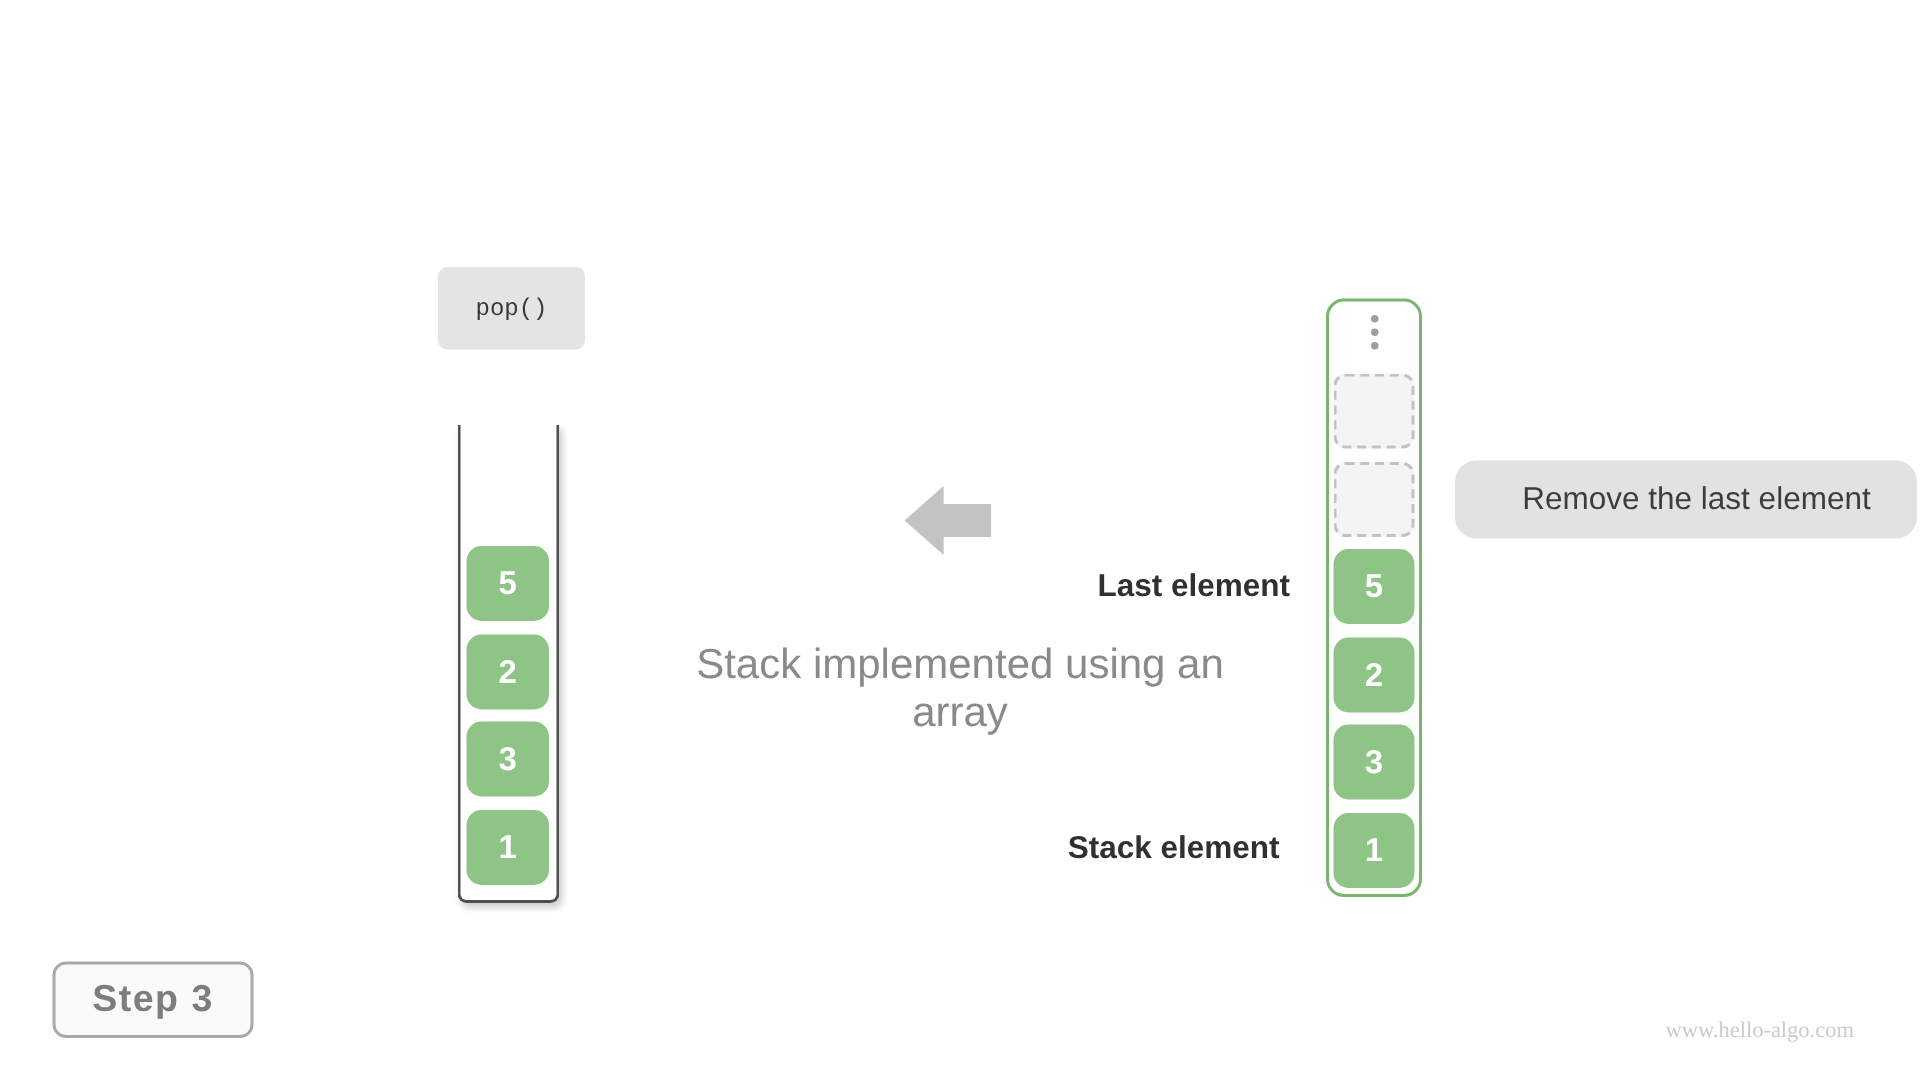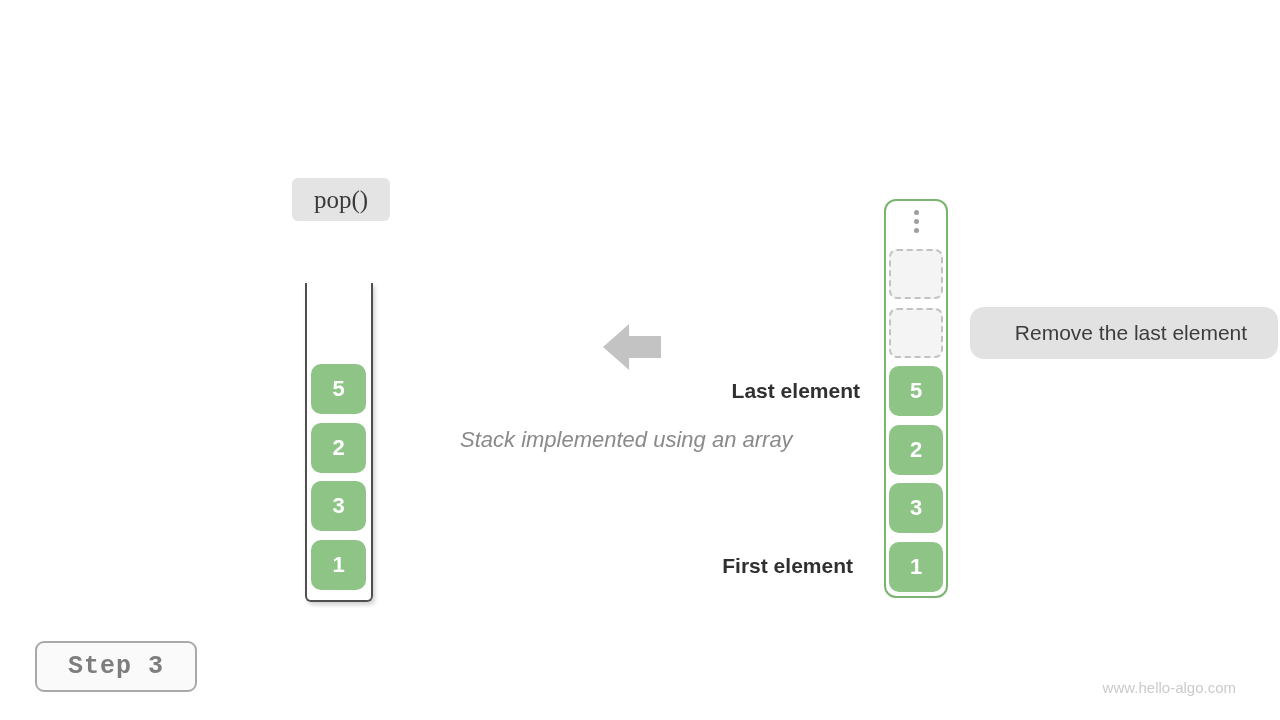--- a/index.html
+++ b/index.html
@@ -24,25 +24,25 @@
   }
   html,body{margin:0;padding:0;}
   body{
     width:1280px;height:720px;background:#ffffff;overflow:hidden;
     font-family:"Liberation Sans", sans-serif;position:relative;
   }
   .abs{position:absolute;}
 
   
   .pop-badge{
-    left:292px;top:178px;width:98px;height:43px;
+    left:292px;top:178px;width:98px;height:55px;
     background:var(--badge-bg);border-radius:6px;
     display:flex;align-items:center;justify-content:center;
-    font-family:Liberation Serif, serif;
-    font-size:25px;color:var(--badge-text);
+    font-family:Liberation Mono, monospace;
+    font-size:16px;color:var(--badge-text);
   }
 
   
   .left-stack{
     left:305px;top:283px;width:68px;height:319px;box-sizing:border-box;
     border-left:2px solid var(--open-border);
     border-right:2px solid var(--open-border);
     border-bottom:2px solid var(--open-border);
     border-radius:0 0 6px 6px;
     box-shadow:2px 3px 4px rgba(0,0,0,0.18);
@@ -56,22 +56,22 @@
     display:flex;align-items:center;justify-content:center;
   }
 
   
   .arrow-left{
     left:603px;top:324px;width:58px;height:46px;background:var(--arrow-gray);
     clip-path:polygon(0% 50%,45% 0%,45% 26%,100% 26%,100% 74%,45% 74%,45% 100%);
   }
 
   .caption{
-    left:460px;top:427px;width:360px;
-    font-size:22px;color:var(--caption-gray);font-style:italic;
+    left:460px;top:427px;width:360px;text-align:center;
+    font-size:28px;color:var(--caption-gray);
   }
   .last-label{
     right:420px;top:379px;font-size:21px;font-weight:bold;color:var(--label-dark);margin-left:31px;
   }
   .first-label{
     right:427px;top:554px;font-size:21px;font-weight:bold;color:var(--label-dark);
   }
 
   
   .right-stack{
@@ -94,30 +94,30 @@
   
   .tooltip{
     left:970px;top:307px;width:294px;height:52px;
     background:var(--tooltip-bg);border-radius:14px;
     display:flex;align-items:center;justify-content:center;
     font-size:21px;color:var(--tooltip-text);padding-left:14px;
   }
 
   
   .step-badge{
-    left:35px;top:641px;width:162px;height:51px;box-sizing:border-box;
+    left:35px;top:641px;width:134px;height:51px;box-sizing:border-box;
     background:var(--step-bg);border:2px solid var(--step-border);border-radius:9px;
     display:flex;align-items:center;justify-content:center;
-    font-family:Liberation Mono, monospace;font-weight:bold;
+    font-family:Liberation Sans, sans-serif;font-weight:bold;
     font-size:25px;color:var(--step-text);letter-spacing:1px;
   }
 
   .watermark{
     right:44px;bottom:24px;
-    font-family:Liberation Sans, sans-serif;
+    font-family:Liberation Serif, serif;
     font-size:15px;color:var(--watermark);
   }
 </style>
 </head>
 <body>
 
 <div class="abs pop-badge">
   <span>pop()</span>
 </div>
 
@@ -125,21 +125,21 @@
   <div class="cell lcell-0">5</div>
   <div class="cell lcell-1">2</div>
   <div class="cell lcell-2">3</div>
   <div class="cell lcell-3">1</div>
 </div>
 
 <div class="abs arrow-left"></div>
 
 <div class="abs caption">Stack implemented using an array</div>
 <div class="abs last-label">Last element</div>
-<div class="abs first-label">First element</div>
+<div class="abs first-label">Stack element</div>
 
 <div class="abs right-stack">
   <div class="dots">
       <i></i>
       <i></i>
       <i></i>
     </div>
   <div class="slot slot-1"></div>
   <div class="slot slot-2"></div>
   <div class="cell rcell-0">5</div>

